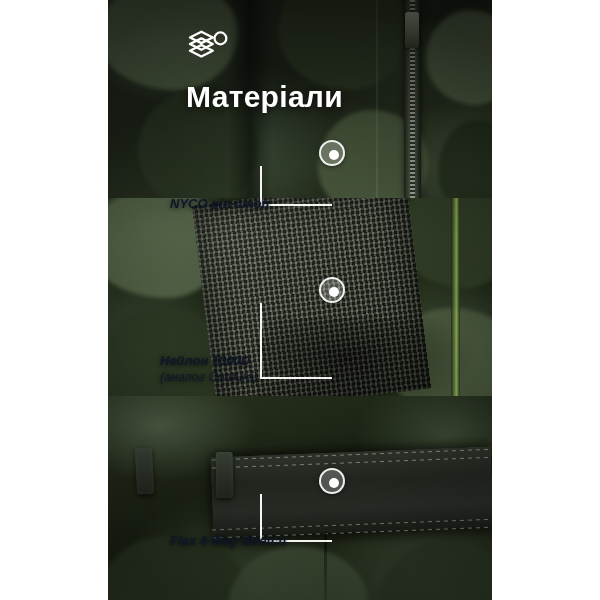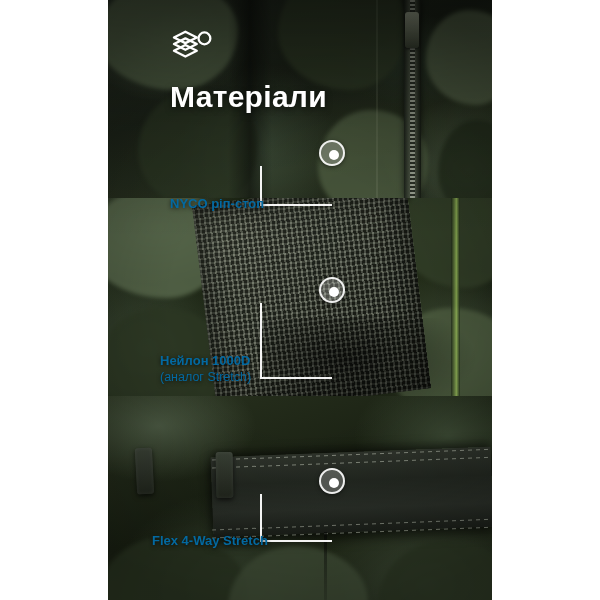--- a/index.html
+++ b/index.html
@@ -94,21 +94,21 @@
     background: linear-gradient(90deg, rgba(0,0,0,.0), rgba(0,0,0,.45), rgba(0,0,0,0));
   }
 
   
   .header {
     position: absolute;
     left: 108px;
     top: 0;
     width: 340px;
     z-index: 30;
-    padding: 26px 0 0 62px;
+    padding: 26px 0 0 78px;
     box-sizing: border-box;
   }
   .hdr-icon { width: 46px; height: 40px; display: block; }
   .hdr-title {
     margin: 14px 0 0 0;
     color: #ffffff;
     font-size: 30px;
     font-weight: bold;
     letter-spacing: .3px;
     text-shadow: 0 2px 6px rgba(0,0,0,.55);
@@ -212,25 +212,26 @@
     top: 8px; left: 8px;
   }
   .leader {
     position: absolute;
     border-left: 2px solid rgba(255,255,255,.95);
     border-bottom: 2px solid rgba(255,255,255,.95);
     box-sizing: border-box;
   }
   .label {
     position: absolute;
-    color: #0369a1;
+    color: #0f172a;
     font-size: 13px;
     font-weight: bold;
     white-space: nowrap;
     text-shadow: 0 1px 4px rgba(0,0,0,.7);
+    font-style: italic;
   }
   .label .sub {
     display: block;
     font-weight: normal;
     font-size: 12.5px;
     margin-top: 2px;
   }
   
   .vignette {
     position: absolute;
@@ -316,27 +317,27 @@
     </div>
   </div>
 
   <div class="callout">
     <div class="dot-outer" style="left:319px; top:277px;">
       <div class="dot-inner"></div>
     </div>
     <div class="leader" style="left:260px; top:303px; width:72px; height:76px;"></div>
     <div class="label" style="left:160px; top:353px;">
       <span>Нейлон 1000D</span>
-      <span class="sub">(аналог Stretch)</span>
+      <span class="sub">(аналог Cordura)</span>
     </div>
   </div>
 
   <div class="callout">
     <div class="dot-outer" style="left:319px; top:468px;">
       <div class="dot-inner"></div>
     </div>
     <div class="leader" style="left:260px; top:494px; width:72px; height:48px;"></div>
-    <div class="label" style="left:152px; top:533px;">
+    <div class="label" style="left:170px; top:533px;">
       <span>Flex 4-Way Stretch</span>
     </div>
   </div>
 
 </div>
 
 </body></html>

